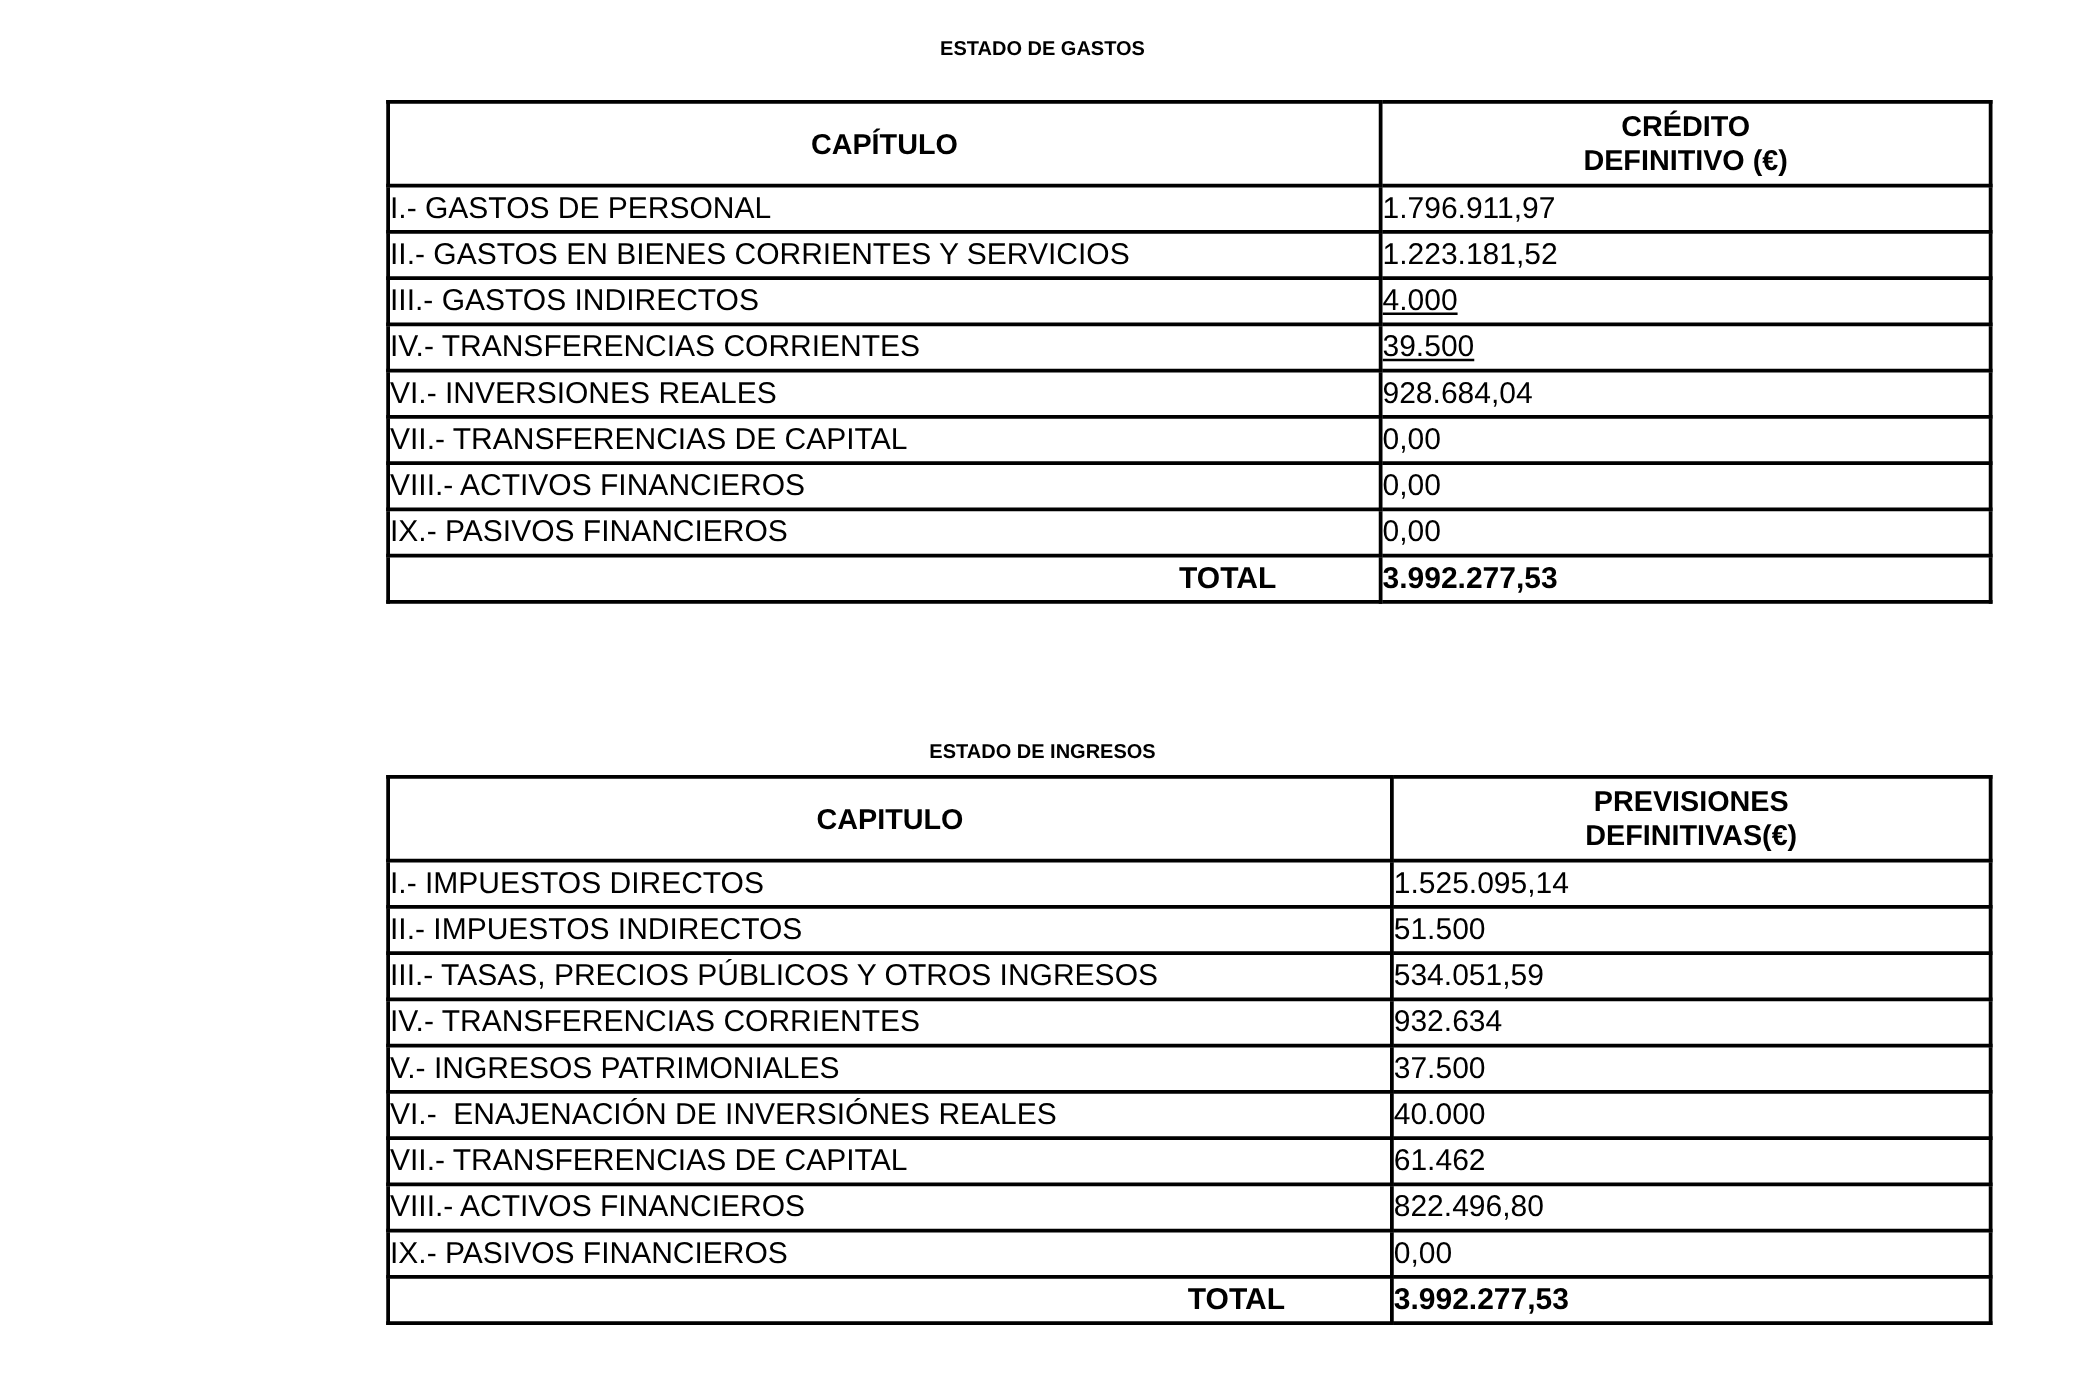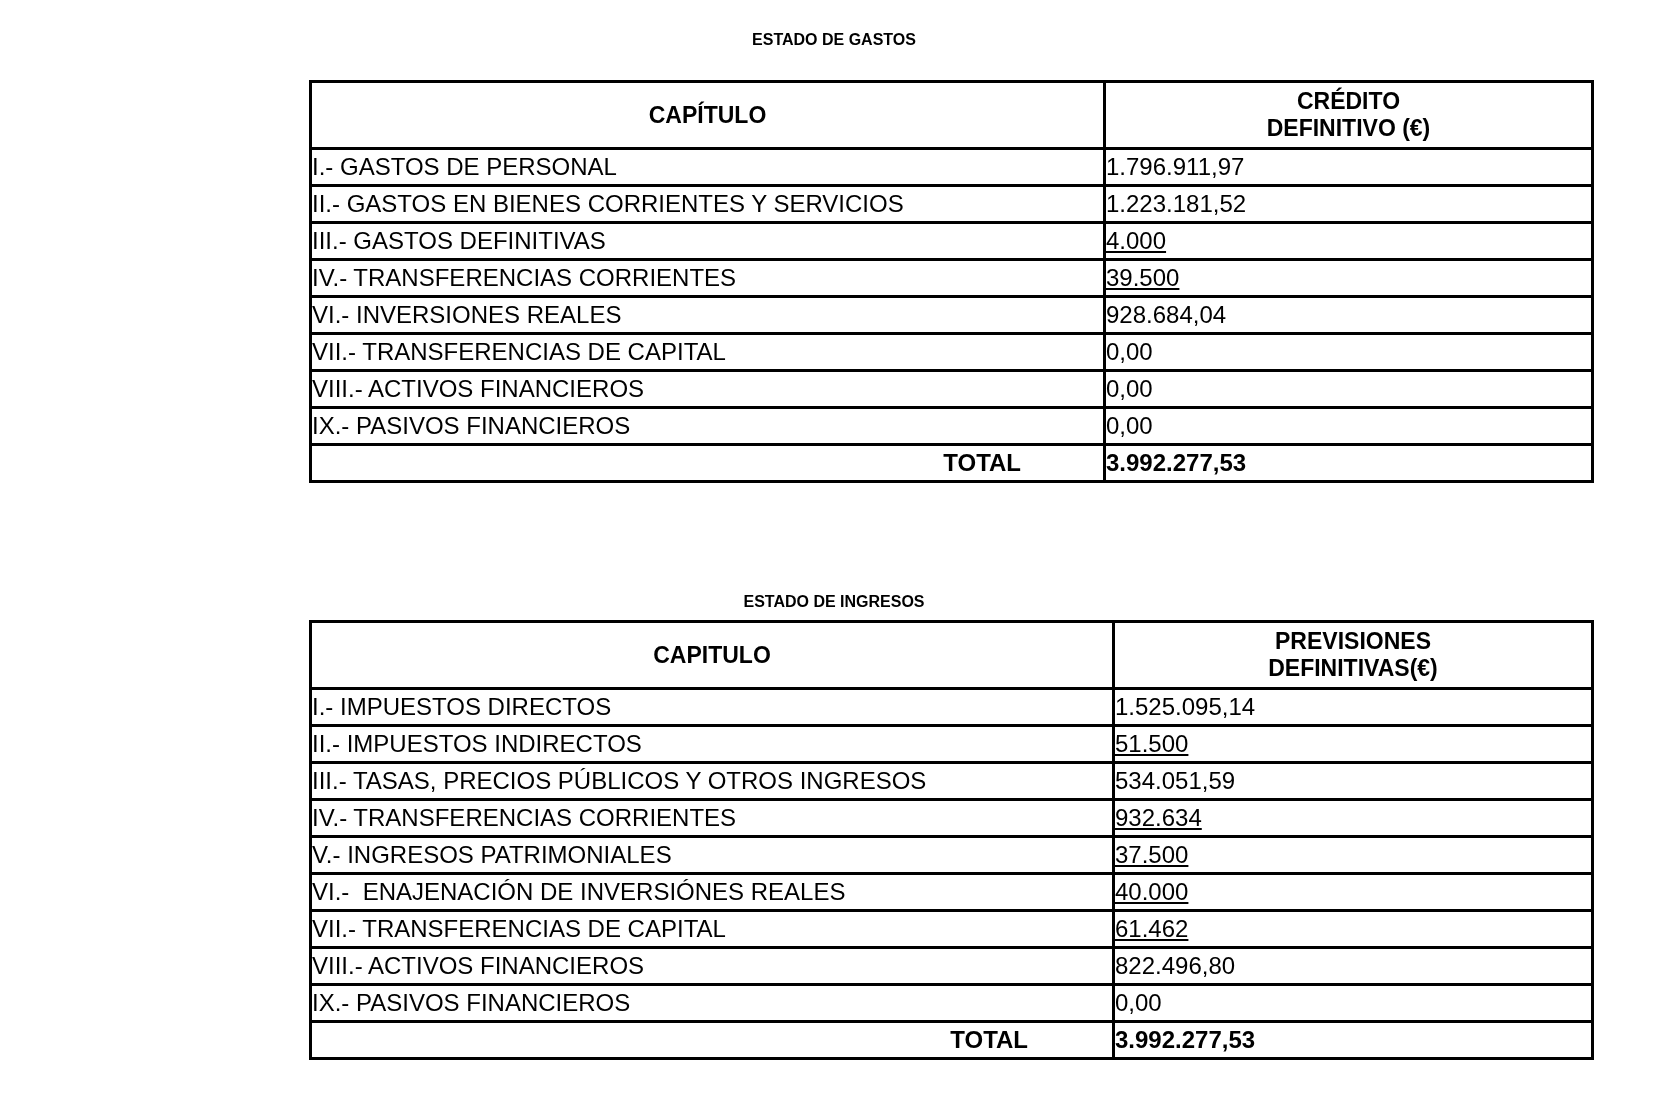--- a/index.html
+++ b/index.html
@@ -21,21 +21,21 @@
   #table-gastos col.c1 { width: 794px; }
   #table-ingresos col.c1 { width: 803px; }
   td.label { padding-left: 11px; text-align: left; }
   td.total-label { font-weight: bold; text-align: right; }
   #table-gastos td.total-label { padding-right: 82px; }
   #table-ingresos td.total-label { padding-right: 84px; }
   td.val { }
   #table-gastos td.val { padding-right: 62px; }
   #table-gastos td.val.mid { padding-right: 98px; text-decoration: underline; }
   #table-ingresos td.val { padding-right: 54px; }
-  #table-ingresos td.val.mid { padding-right: 89px; text-decoration: underline; }
+  #table-ingresos td.val.mid { padding-right: 89px; }
   td.total-val { font-weight: bold; }
 </style>
 </head>
 <body>
 
 <div id="title-gastos" class="title">ESTADO DE GASTOS</div>
 
 <table id="table-gastos" class="budget">
   <colgroup>
       <col class="c1">
@@ -53,21 +53,21 @@
   <tbody>
     <tr>
       <td class="label">I.- GASTOS DE PERSONAL</td>
       <td class="val">1.796.911,97</td>
     </tr>
     <tr>
       <td class="label">II.- GASTOS EN BIENES CORRIENTES Y SERVICIOS</td>
       <td class="val">1.223.181,52</td>
     </tr>
     <tr>
-      <td class="label">III.- GASTOS DEFINITIVAS</td>
+      <td class="label">III.- GASTOS INDIRECTOS</td>
       <td class="val mid">4.000</td>
     </tr>
     <tr>
       <td class="label">IV.- TRANSFERENCIAS CORRIENTES</td>
       <td class="val mid">39.500</td>
     </tr>
     <tr>
       <td class="label">VI.- INVERSIONES REALES</td>
       <td class="val">928.684,04</td>
     </tr>

